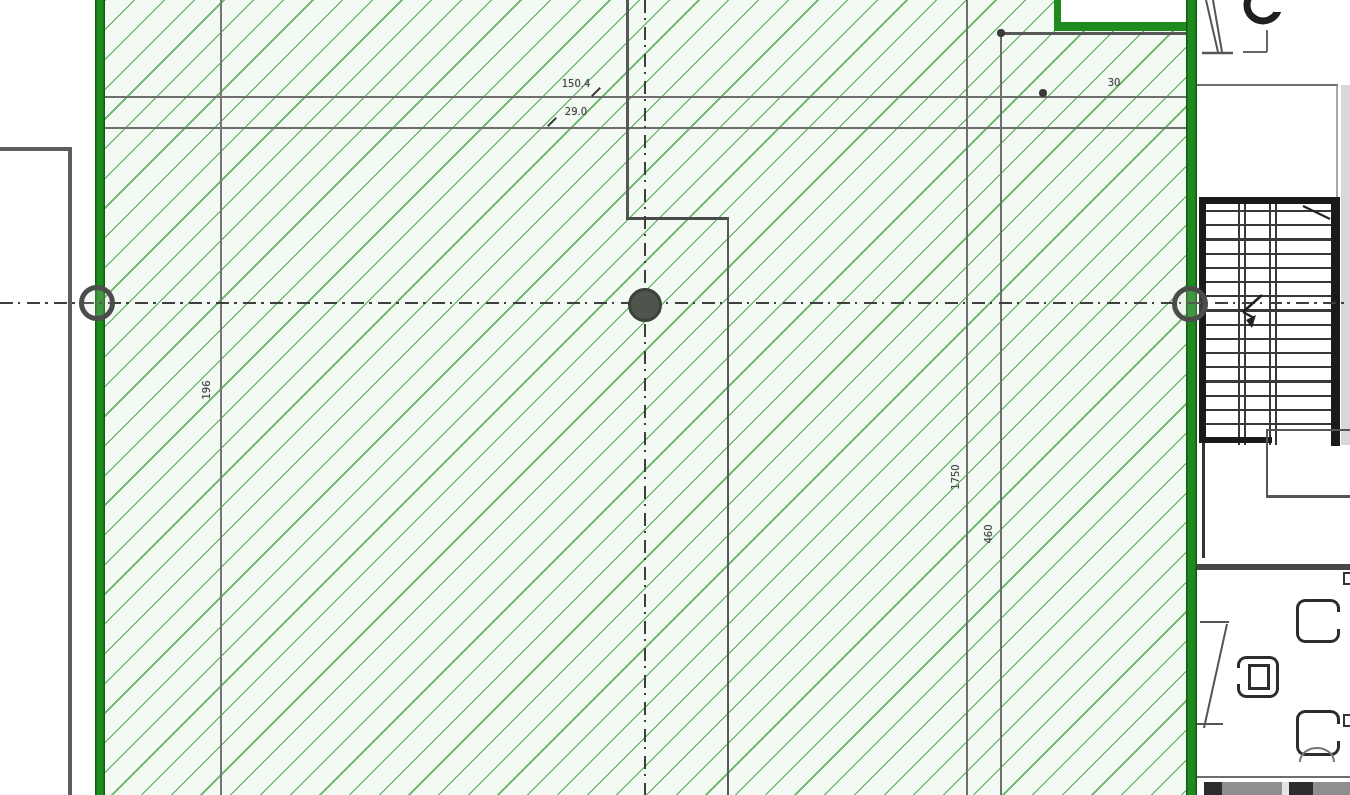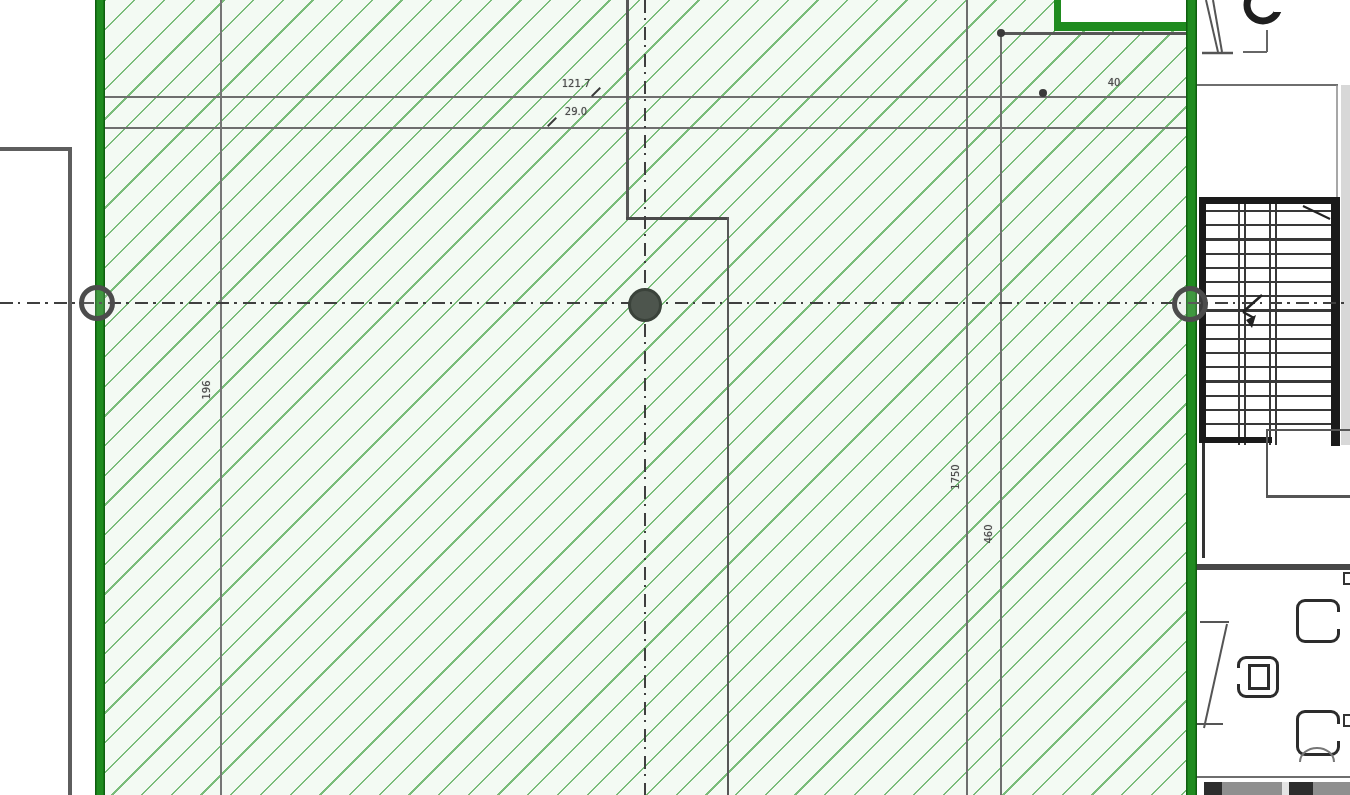--- a/index.html
+++ b/index.html
@@ -147,23 +147,23 @@
   <div class="abs green-band" style="left:1054px; top:0; width:7px; height:31px;"></div>
   <div class="abs green-band" style="left:1054px; top:22px; width:132px; height:9px;"></div>
 
   <div class="abs cl-h" style="left:0; top:302px; width:1350px; height:2.2px;"></div>
   <div class="abs cl-v" style="left:643.5px; top:0; width:2.2px; height:795px;"></div>
 
   <div class="abs bubble-ring" style="left:79px;   top:285px;"></div>
   <div class="abs bubble-solid" style="left:628px;  top:288px;"></div>
   <div class="abs bubble-ring" style="left:1172px; top:286px;"></div>
 
-  <div class="abs dim-text" style="left:552px; top:78px;  width:48px;">121.7</div>
+  <div class="abs dim-text" style="left:552px; top:78px;  width:48px;">150.4</div>
   <div class="abs dim-text" style="left:554px; top:106px; width:44px;">29.0</div>
-  <div class="abs dim-text" style="left:1098px; top:77px; width:32px;">40</div>
+  <div class="abs dim-text" style="left:1098px; top:77px; width:32px;">30</div>
   <div class="abs dim-text rot" style="left:192px; top:384px; width:30px;">196</div>
   <div class="abs dim-text rot" style="left:938px; top:471px; width:36px;">1750</div>
   <div class="abs dim-text rot" style="left:974px; top:528px; width:30px;">460</div>
 
   <svg class="overlay" width="1350" height="795" viewBox="0 0 1350 795">
 
     <g>
       <line x1="1206" y1="0" x2="1218" y2="52" stroke="#555" stroke-width="2"></line>
       <line x1="1213" y1="0" x2="1222" y2="52" stroke="#555" stroke-width="2"></line>
       <line x1="1202" y1="53" x2="1233" y2="53" stroke="#555" stroke-width="2.5"></line>

